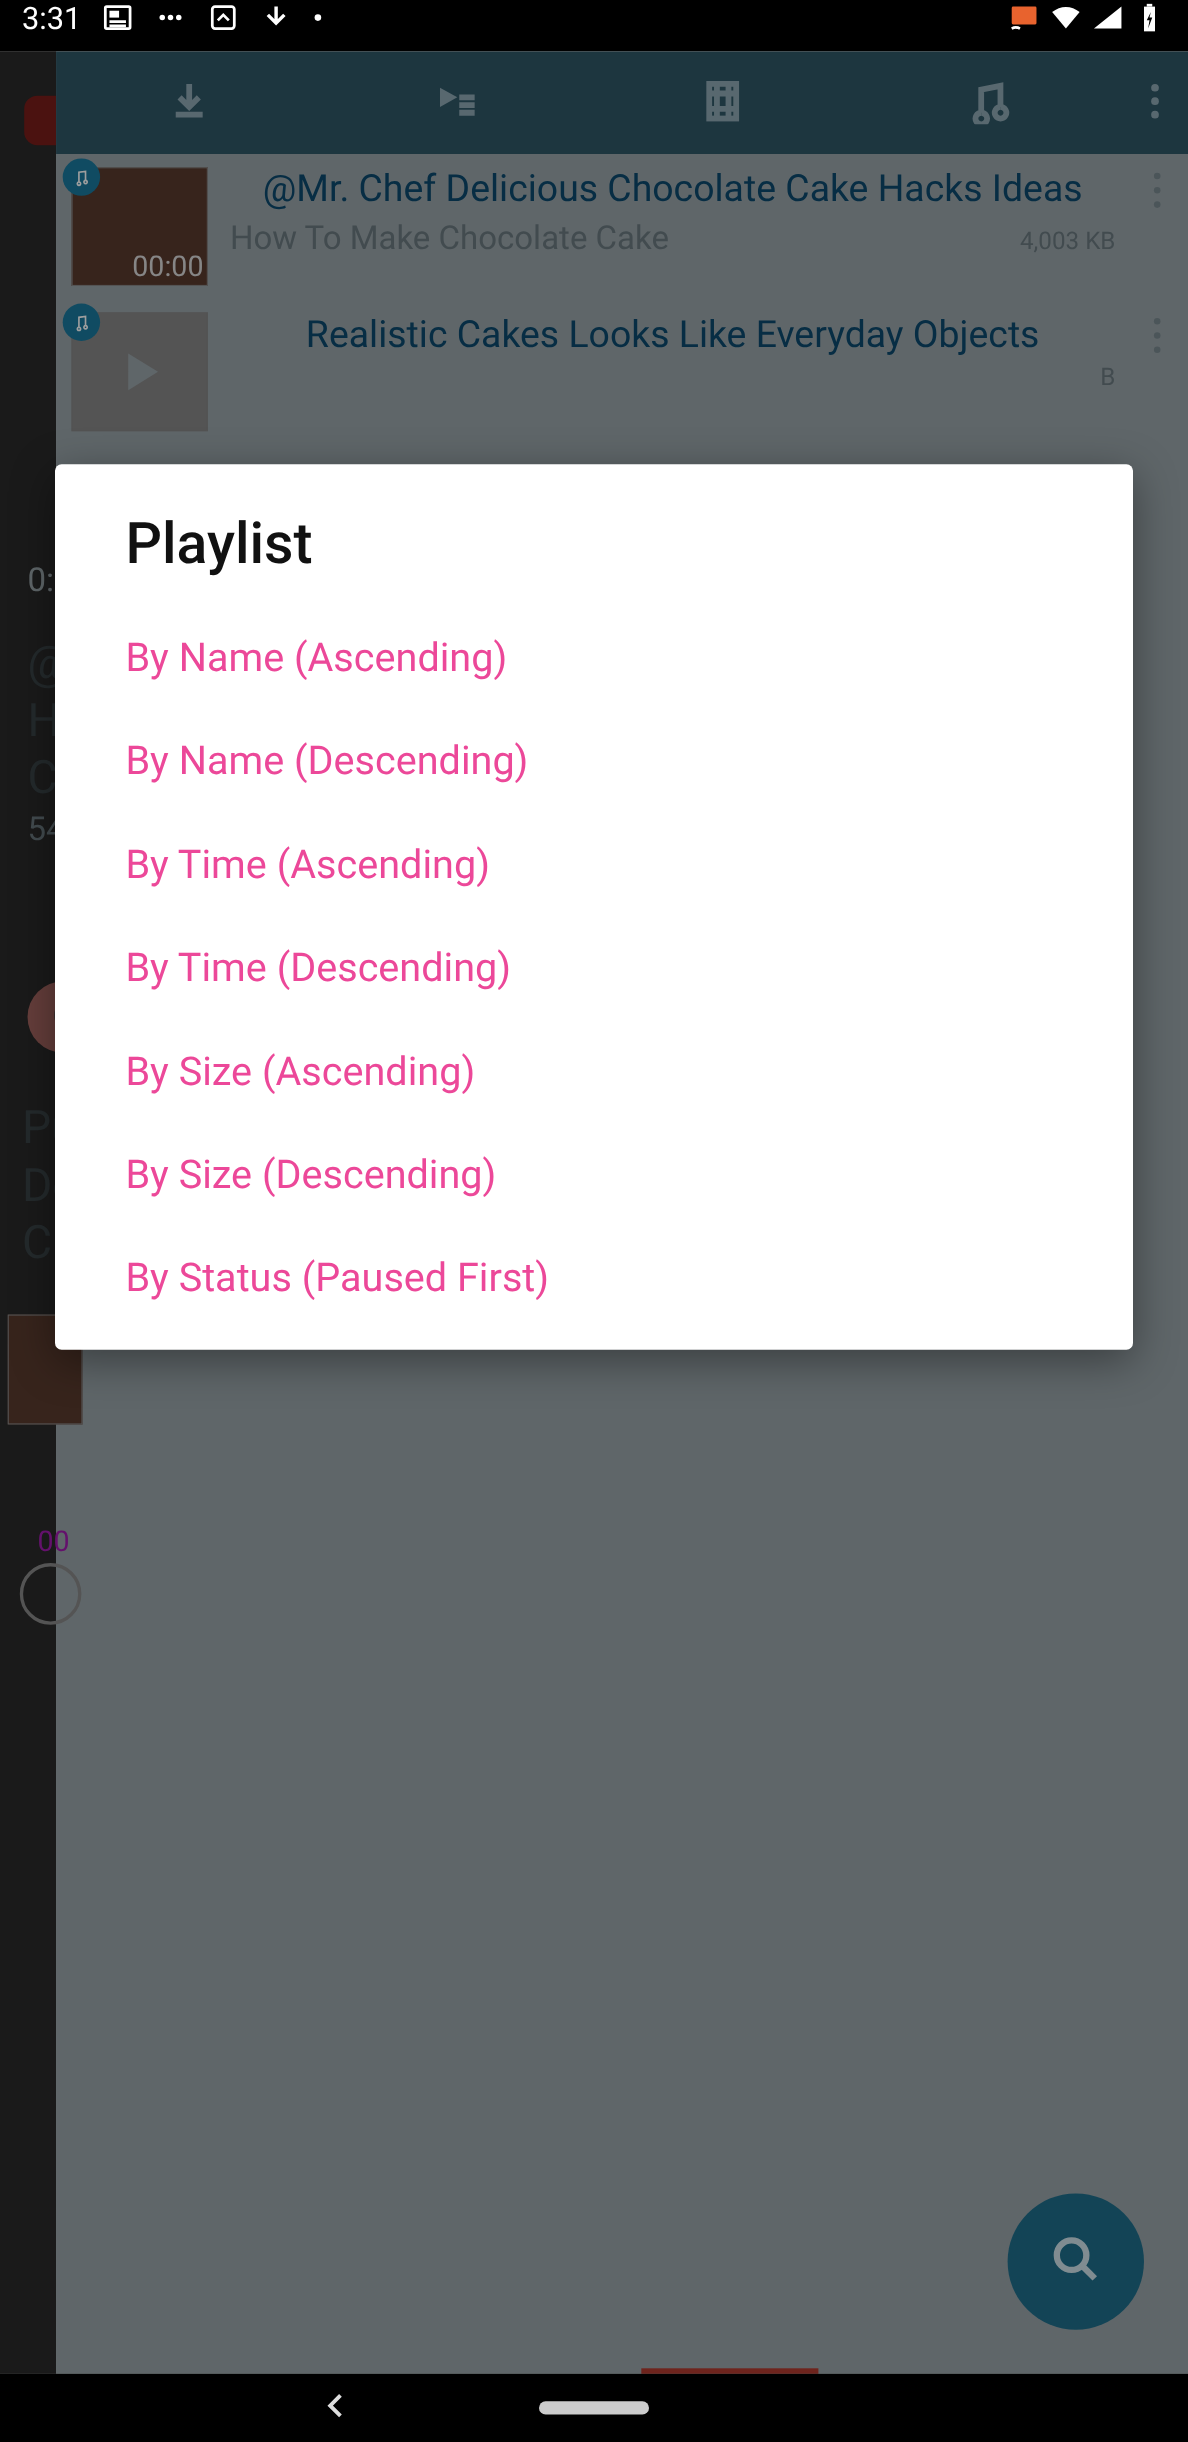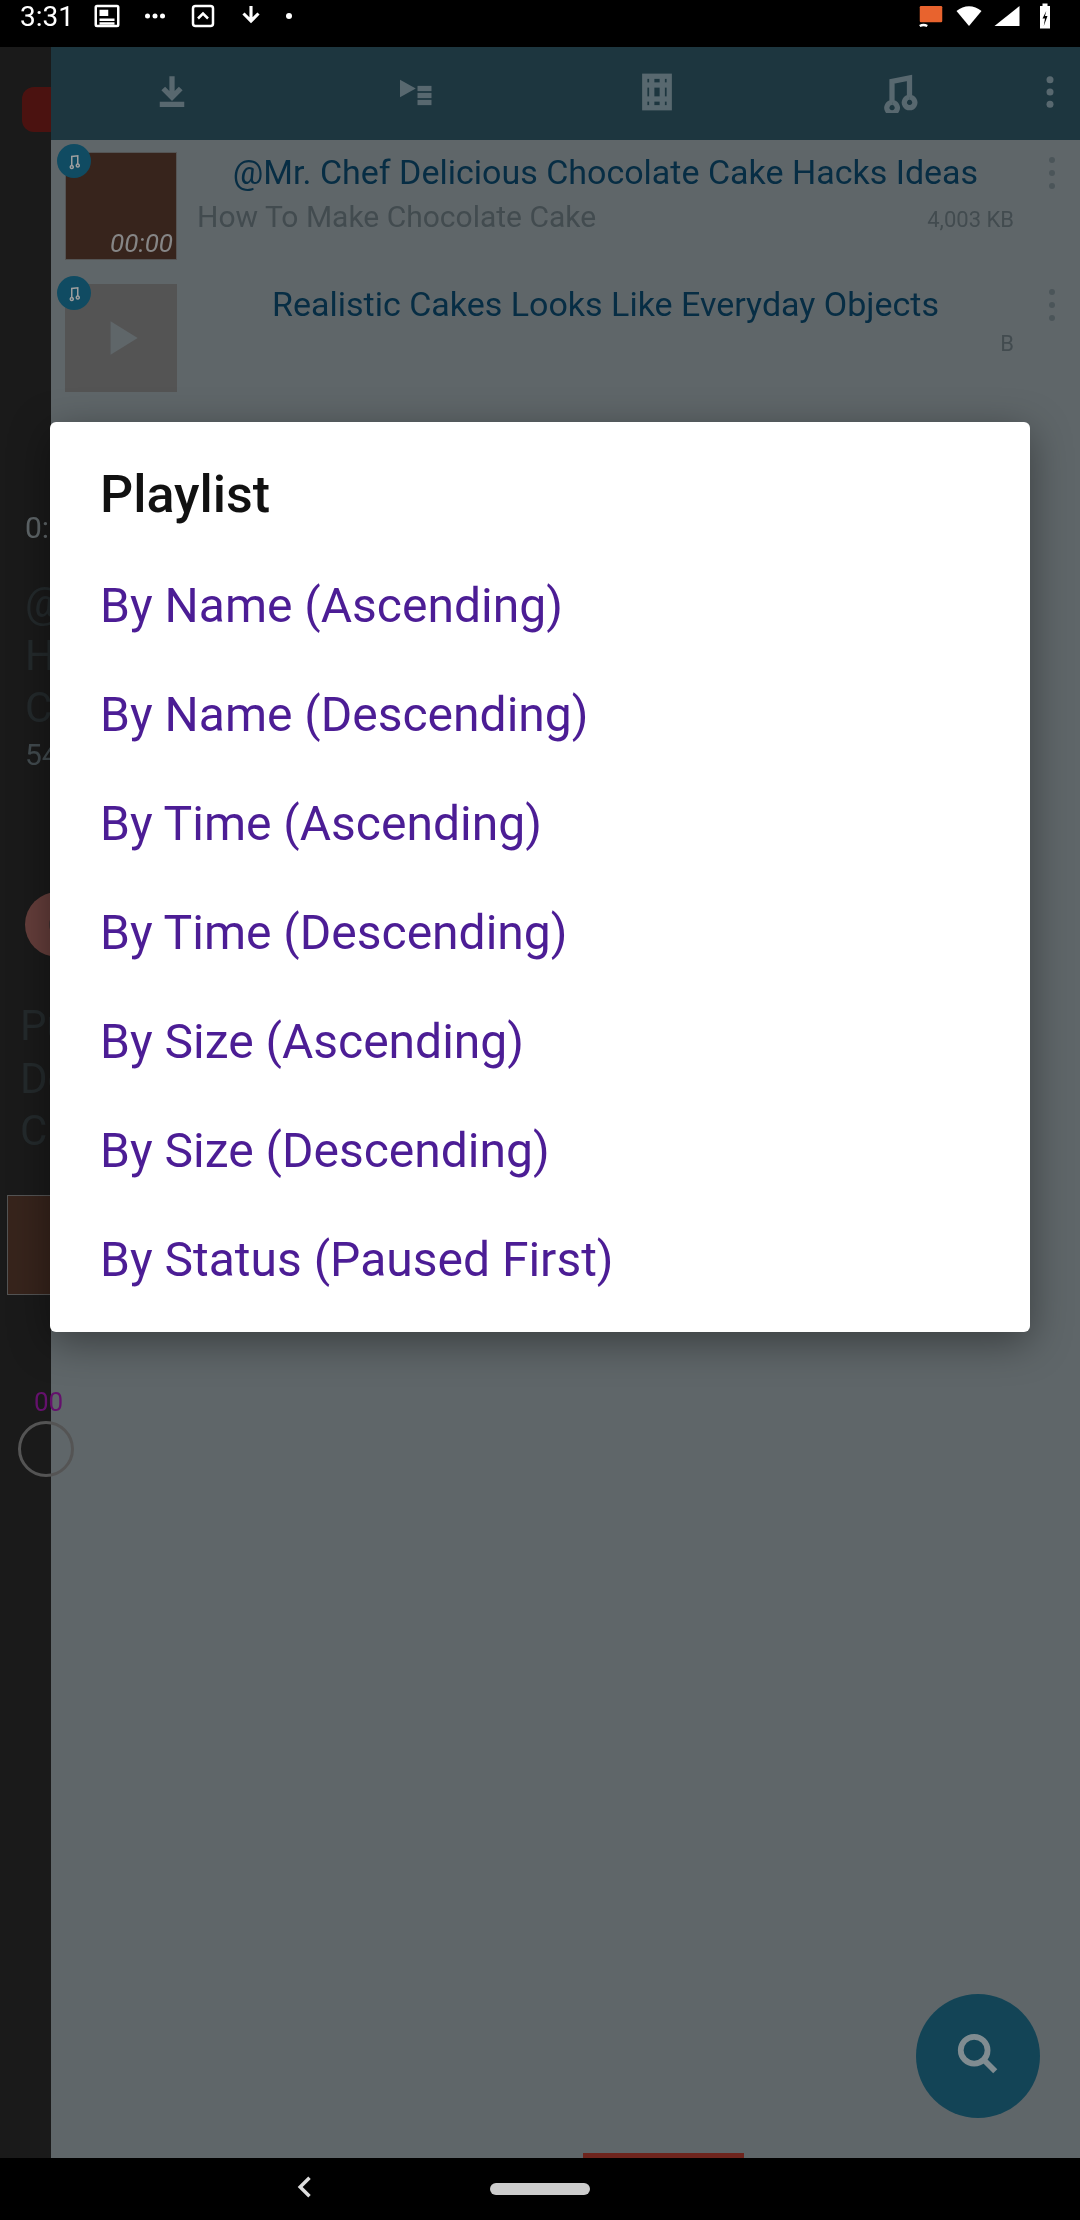--- a/index.html
+++ b/index.html
@@ -24,21 +24,21 @@
     
     .tabs { height: 93px; display: flex; align-items: center; background: #2f5767; }
     .tab { flex: 1; display: flex; align-items: center; justify-content: center; height: 100%; position: relative; }
     .tab-icon svg { width: 42px; height: 42px; stroke: #8fa9b3; fill: none; stroke-width: 3; }
     .tab-more { width: 60px; flex: none; }
     .tab-indicator { position: absolute; bottom: 0; left: 532px; width: 161px; height: 5px; background: #b23a2f; }
 
     
     .list { position: relative; }
     .list-item { display: flex; padding: 12px 10px 12px 14px; align-items: flex-start; gap: 20px; }
-    .thumb-wrap { position: relative; width: 112px; height: 108px; flex: none; font-style: italic; }
+    .thumb-wrap { position: relative; width: 124px; height: 108px; flex: none; }
     .thumb { width: 100%; height: 100%; background: #5a3a2e; border: 1px solid #888; display: flex; align-items: center; justify-content: center; }
     .thumb-play svg { width: 50px; height: 50px; fill: #9aa5aa; }
     .badge { position: absolute; top: -8px; left: -8px; width: 34px; height: 34px; background: #1a7a9e; border-radius: 50%; display: flex; align-items: center; justify-content: center; }
     .badge svg { width: 18px; height: 18px; fill: #fff; }
     .duration { position: absolute; bottom: 2px; right: 4px; color: #d8d8d8; font-size: 26px; }
     .item-text { flex: 1; min-width: 0; }
     .item-title { font-size: 34px; color: #0c4a6e; line-height: 1.2; margin-bottom: 6px; text-align: center; }
     .item-sub-row { display: flex; justify-content: space-between; align-items: baseline; }
     .item-sub { font-size: 30px; color: #6b7a80; }
     .item-size { font-size: 22px; color: #6b7a80; }
@@ -56,23 +56,23 @@
     .bg-0 { position: absolute; left: 25px; top: 463px; color: #9aa5aa; font-size: 30px; }
 
     
     .fab { position: absolute; right: 40px; bottom: 40px; width: 124px; height: 124px; background: #1f6f8c; border-radius: 50%; display: flex; align-items: center; justify-content: center; }
     .fab svg { width: 46px; height: 46px; stroke: #cfe3ea; fill: none; stroke-width: 3; }
 
     
     .scrim { position: absolute; inset: 0; background: rgba(0,0,0,0.38); }
 
     
-    .dialog { position: absolute; left: 50px; right: 50px; top: 375px; background: #fff; border-radius: 6px; box-shadow: 0 10px 40px rgba(0,0,0,0.4); padding: 30px 0 18px 2px; }
+    .dialog { position: absolute; left: 50px; right: 50px; top: 375px; background: #fff; border-radius: 6px; box-shadow: 0 10px 40px rgba(0,0,0,0.4); padding: 30px 0 18px 16px; }
     .dialog-title { font-size: 52px; font-weight: 500; color: #111; padding: 12px 48px 26px 48px; }
-    .dialog-item { font-size: 48px; color: #4c1d95; padding: 26px 48px; }
+    .dialog-item { font-size: 36px; color: #ec4899; padding: 26px 48px; }
 
     
     .navbar { position: absolute; left: 0; right: 0; bottom: 0; height: 62px; background: #000; display: flex; align-items: center; justify-content: center; gap: 170px; }
     .nav-back svg { width: 28px; height: 28px; stroke: #ddd; fill: none; stroke-width: 3; }
     .nav-pill { width: 100px; height: 12px; background: #ccc; border-radius: 6px; }
   </style>
 </head>
 <body>
 
 <div class="status-bar">

